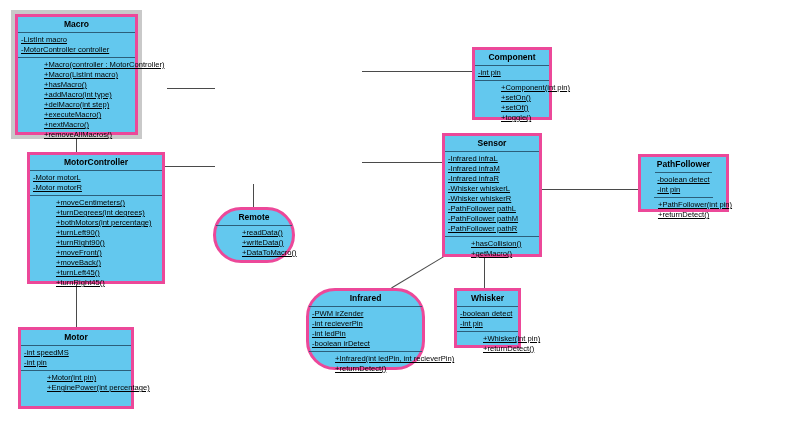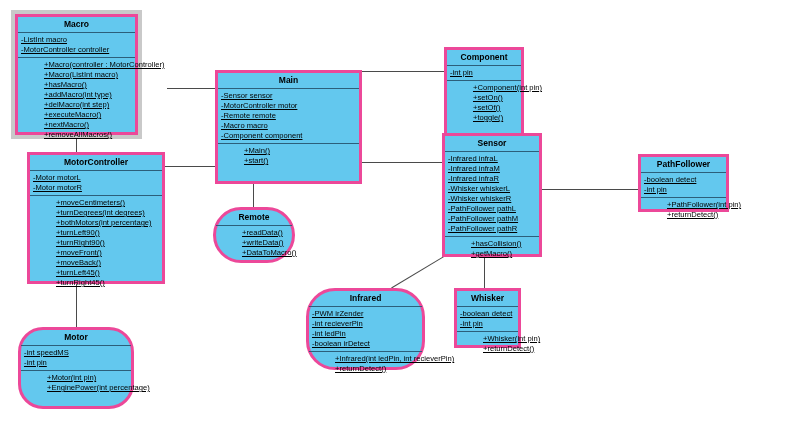--- a/index.html
+++ b/index.html
@@ -125,57 +125,43 @@
       <div class="member">+bothMotors(int percentage)</div>
       <div class="member">+turnLeft90()</div>
       <div class="member">+turnRight90()</div>
       <div class="member">+moveFront()</div>
       <div class="member">+moveBack()</div>
       <div class="member">+turnLeft45()</div>
       <div class="member">+turnRight45()</div>
     </div>
   </div>
 
-  <div class="umlclass" style="left:18px; top:327px; width:116px; height:82px;border-radius:25px;">
+  <div class="umlclass" style="left:18px; top:327px; width:116px; height:82px;">
     <div class="cls-name">Motor</div>
     <div class="cls-section">
       <div class="member">-int speedMS</div>
       <div class="member">-int pin</div>
     </div>
     <div class="cls-section">
       <div class="member">+Motor(int pin)</div>
       <div class="member">+EnginePower(int percentage)</div>
     </div>
   </div>
 
-  <div class="umlclass" style="left:215px; top:70px; width:147px; height:114px;">
-    <div class="cls-name">Main</div>
-    <div class="cls-section">
-      <div class="member">-Sensor sensor</div>
-      <div class="member">-MotorController motor</div>
-      <div class="member">-Remote remote</div>
-      <div class="member">-Macro macro</div>
-      <div class="member">-Component component</div>
-    </div>
-    <div class="cls-section">
-      <div class="member static">+Main()</div>
-      <div class="member">+start()</div>
-    </div>
-  </div>
 
   <div class="umlclass" style="left:213px; top:207px; width:82px; height:56px;border-radius:28px;">
     <div class="cls-name">Remote</div>
     <div class="cls-section">
       <div class="member">+readData()</div>
       <div class="member">+writeData()</div>
       <div class="member">+DataToMacro()</div>
     </div>
   </div>
 
-  <div class="umlclass" style="left:444px; top:47px; width:80px; height:89px;">
+  <div class="umlclass" style="left:472px; top:47px; width:80px; height:73px;">
     <div class="cls-name">Component</div>
     <div class="cls-section">
       <div class="member">-int pin</div>
     </div>
     <div class="cls-section">
       <div class="member">+Component(int pin)</div>
       <div class="member">+setOn()</div>
       <div class="member">+setOf()</div>
       <div class="member">+toggle()</div>
     </div>
@@ -192,21 +178,21 @@
       <div class="member">-PathFollower pathL</div>
       <div class="member">-PathFollower pathM</div>
       <div class="member">-PathFollower pathR</div>
     </div>
     <div class="cls-section">
       <div class="member">+hasCollision()</div>
       <div class="member">+getMacro()</div>
     </div>
   </div>
 
-  <div class="umlclass" style="left:638px; top:154px; width:91px; height:58px;">
+  <div class="umlclass" style="left:638px; top:154px; width:91px; height:58px;align-items:center;">
     <div class="cls-name">PathFollower</div>
     <div class="cls-section">
       <div class="member">-boolean detect</div>
       <div class="member">-int pin</div>
     </div>
     <div class="cls-section">
       <div class="member">+PathFollower(int pin)</div>
       <div class="member">+returnDetect()</div>
     </div>
   </div>

